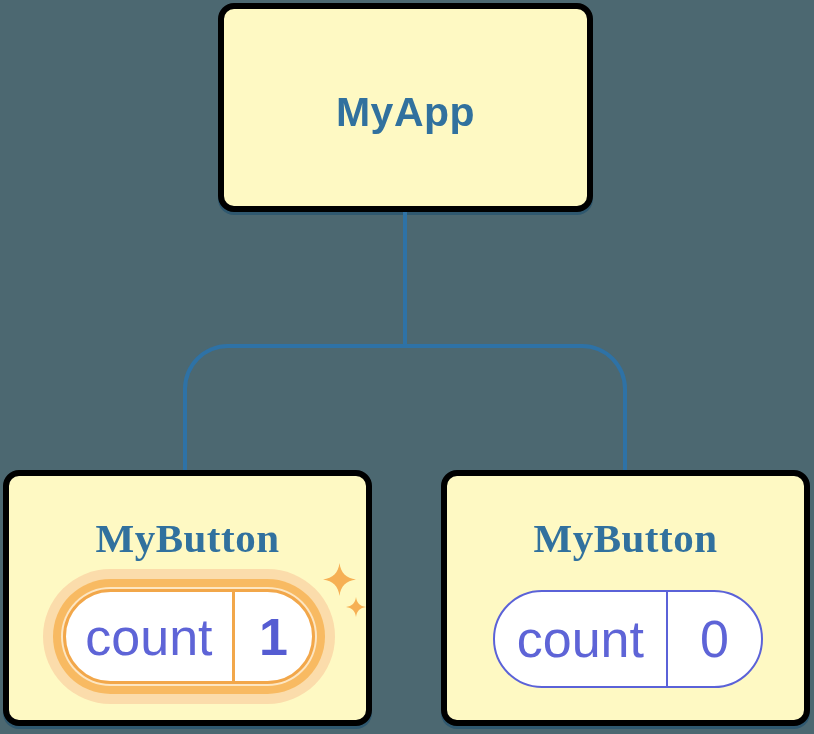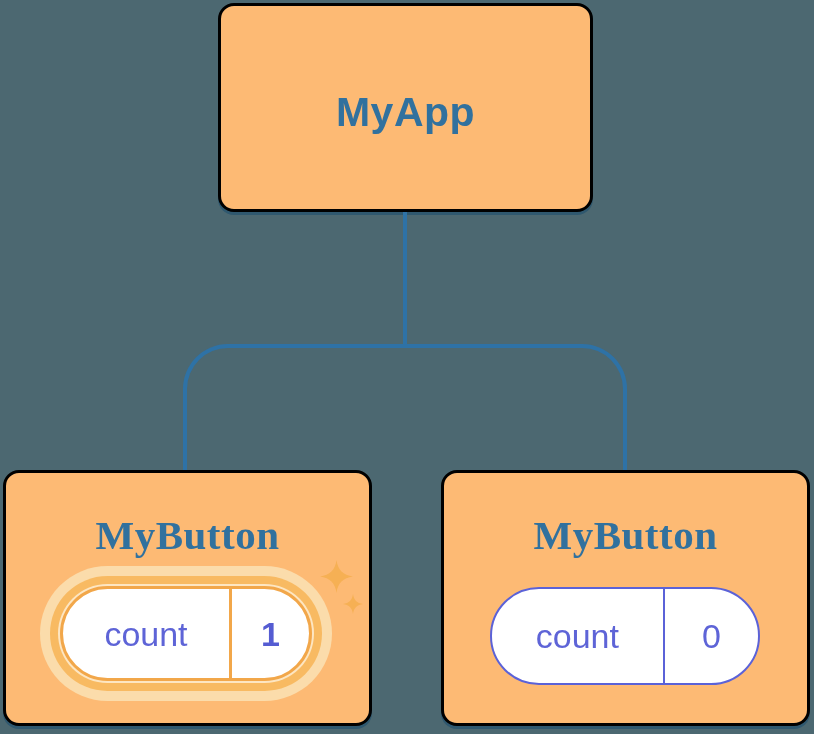--- a/index.html
+++ b/index.html
@@ -11,22 +11,22 @@
     position: relative;
     width: 814px;
     height: 734px;
     background: #4c6871;
     overflow: hidden;
     font-family: "Liberation Sans", sans-serif;
   }
   
   .card {
     position: absolute;
-    background: #fdba74;
-    border: 3px solid #000000;
+    background: #fef9c3;
+    border: 6px solid #000000;
     border-radius: 16px;
     box-shadow: 0 3px 0 rgba(23, 74, 110, 0.55);
     box-sizing: border-box;
   }
   .card.root {
     left: 218px;
     top: 3px;
     width: 375px;
     height: 209px;
     display: flex;
@@ -85,21 +85,21 @@
     position: absolute;
     background: #ffffff;
     box-sizing: border-box;
     display: flex;
     align-items: stretch;
   }
   .pill .seg {
     display: flex;
     align-items: center;
     justify-content: center;
-    font-size: 34px;
+    font-size: 52px;
     line-height: 1;
     color: #5e64d7;
   }
   .pill.highlight {
     left: 54px;
     top: 113px;
     width: 252px;
     height: 95px;
     border: 3px solid #f2a74a;
     border-radius: 48px;

